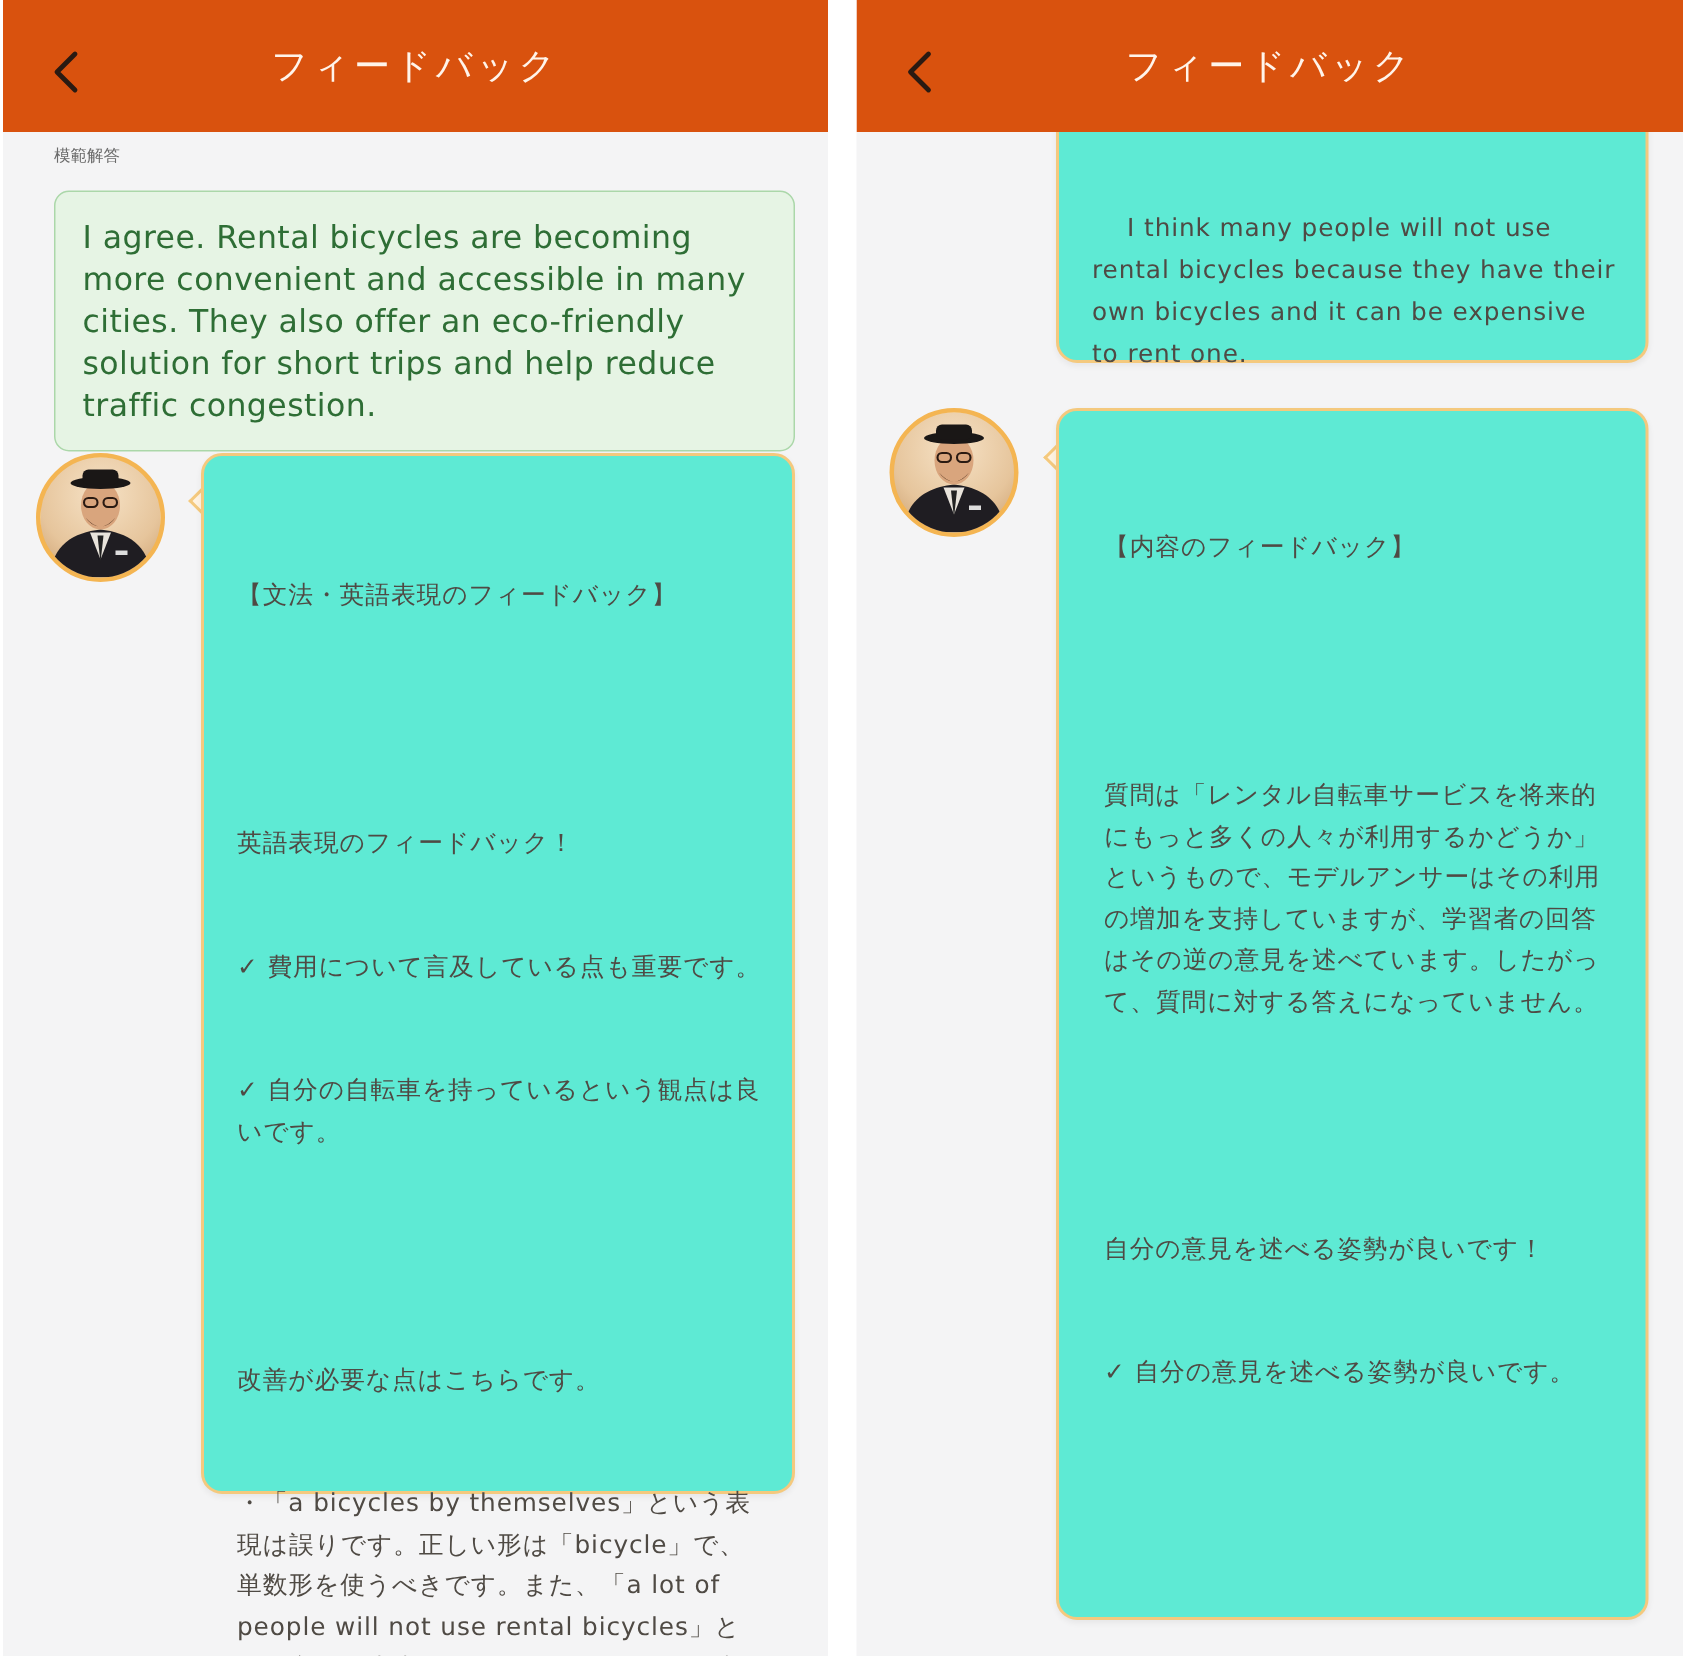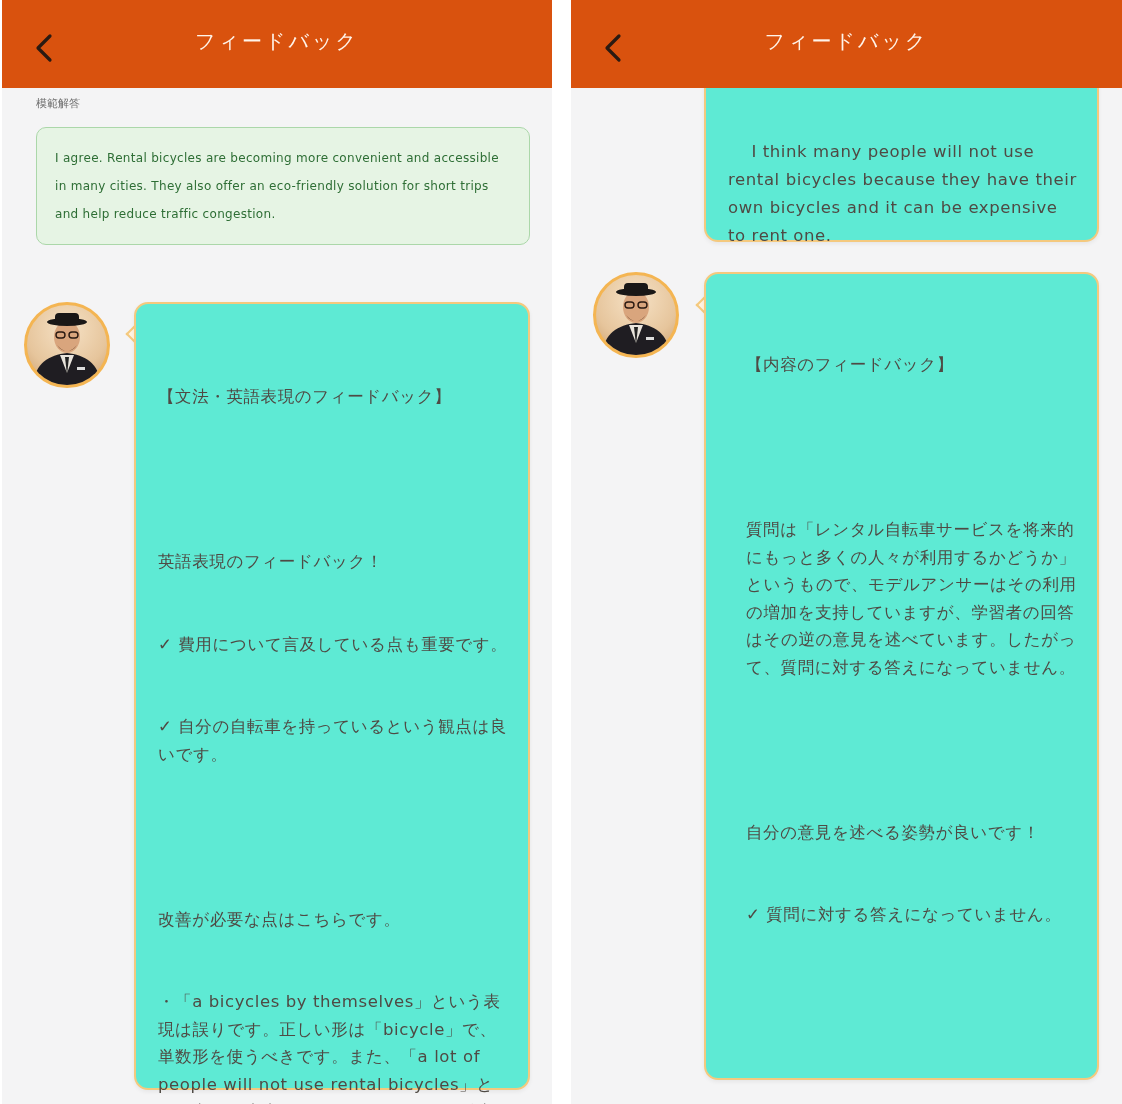--- a/index.html
+++ b/index.html
@@ -19,31 +19,31 @@
       position: absolute; top: 0; left: 0; right: 0; height: 88px;
       background: #d9520e; z-index: 5;
     }
     .back-btn {
       position: absolute; left: 28px; top: 30px; width: 28px; height: 36px;
       cursor: pointer;
     }
     .header-title {
       position: absolute; left: 0; right: 0; top: 28px;
       text-align: center; color: #fff4ea;
-      font-size: 20px; letter-spacing: 3px; font-weight: 300;
+      font-size: 24px; letter-spacing: 3px; font-weight: 300;
     }
     .section-label {
       position: absolute; left: 34px; top: 96px;
       font-size: 11px; color: #6b6b6b;
     }
     .model-answer {
       position: absolute; left: 34px; top: 127px; width: 456px;
       padding: 16px 18px 16px 18px;
       background: #e6f4e4; border: 1.5px solid #abd7a9; border-radius: 10px;
-      color: #2e6e35; font-size: 12px; line-height: 28px; letter-spacing: 0.3px;
+      color: #2e6e35; font-size: 21px; line-height: 28px; letter-spacing: 0.3px;
     }
     .msg-row { position: absolute; left: 0; right: 0; }
     .avatar {
       position: absolute; width: 80px; height: 80px; border-radius: 50%;
       border: 3px solid #f4b552; overflow: hidden;
       background: radial-gradient(circle at 50% 30%, #f6e2c6 0%, #e6c59c 60%, #c89b6a 100%);
     }
     .bubble {
       position: absolute;
       background: #5eead4; border: 2px solid #f4c97e; border-radius: 14px;
@@ -83,21 +83,21 @@
         <ellipse cx="40" cy="32" rx="13" ry="16" fill="#d9a57d"></ellipse>
         <path d="M30 40 Q40 52 50 40 Q46 46 40 46 Q34 46 30 40 Z" fill="#4a2e1c"></path>
         <rect x="29" y="27" width="9" height="6" rx="3" fill="none" stroke="#2a1a12" stroke-width="1.4"></rect>
         <rect x="42" y="27" width="9" height="6" rx="3" fill="none" stroke="#2a1a12" stroke-width="1.4"></rect>
         <ellipse cx="40" cy="17" rx="20" ry="4" fill="#1a1716"></ellipse>
         <rect x="28" y="8" width="24" height="10" rx="4" fill="#1a1716"></rect>
         <rect x="50" y="62" width="8" height="3" fill="#ddd"></rect>
       </svg>
     </div>
     <div class="bubble-tail" style="left:126px; top:28px;"></div>
-    <div class="bubble" style="left:132px; top:2px; width:396px; height:788px; padding:24px 20px 18px 22px;">
+    <div class="bubble" style="left:132px; top:2px; width:396px; height:694px; padding:24px 20px 18px 22px;">
       <span class="b-line">【文法・英語表現のフィードバック】</span>
       <span class="b-line"></span>
       <span class="b-line">英語表現のフィードバック！</span>
       <span class="b-line">✓ 費用について言及している点も重要です。</span>
       <span class="b-line">✓ 自分の自転車を持っているという観点は良いです。</span>
       <span class="b-line"></span>
       <span class="b-line">改善が必要な点はこちらです。</span>
       <span class="b-line">・「a bicycles by themselves」という表現は誤りです。正しい形は「bicycle」で、単数形を使うべきです。また、「a lot of people will not use rental bicycles」という文は、未来形を使っているため、予測としては良いが、文の流れをスムーズにするためには「because many people have their own bicycles and renting one can be expensive」とするべきです。</span>
       
       
@@ -130,27 +130,27 @@
         <ellipse cx="40" cy="32" rx="13" ry="16" fill="#d9a57d"></ellipse>
         <path d="M30 40 Q40 52 50 40 Q46 46 40 46 Q34 46 30 40 Z" fill="#4a2e1c"></path>
         <rect x="29" y="27" width="9" height="6" rx="3" fill="none" stroke="#2a1a12" stroke-width="1.4"></rect>
         <rect x="42" y="27" width="9" height="6" rx="3" fill="none" stroke="#2a1a12" stroke-width="1.4"></rect>
         <ellipse cx="40" cy="17" rx="20" ry="4" fill="#1a1716"></ellipse>
         <rect x="28" y="8" width="24" height="10" rx="4" fill="#1a1716"></rect>
         <rect x="50" y="62" width="8" height="3" fill="#ddd"></rect>
       </svg>
     </div>
     <div class="bubble-tail" style="left:127px; top:29px;"></div>
-    <div class="bubble" style="left:133px; top:2px; width:395px; height:808px; padding:22px 20px 18px 40px;">
+    <div class="bubble" style="left:133px; top:2px; width:395px; height:808px; padding:22px 20px 18px 30px;">
       <span class="b-line">【内容のフィードバック】</span>
       <span class="b-line"></span>
       <span class="b-line">質問は「レンタル自転車サービスを将来的にもっと多くの人々が利用するかどうか」というもので、モデルアンサーはその利用の増加を支持していますが、学習者の回答はその逆の意見を述べています。したがって、質問に対する答えになっていません。</span>
       <span class="b-line"></span>
       <span class="b-line">自分の意見を述べる姿勢が良いです！</span>
-      <span class="b-line">✓ 質問に対する答えになっていません。</span>
+      <span class="b-line">✓ 自分の意見を述べる姿勢が良いです。</span>
       <span class="b-line"></span>
       
       
       
       
       
       
       
     </div>
   </div>

